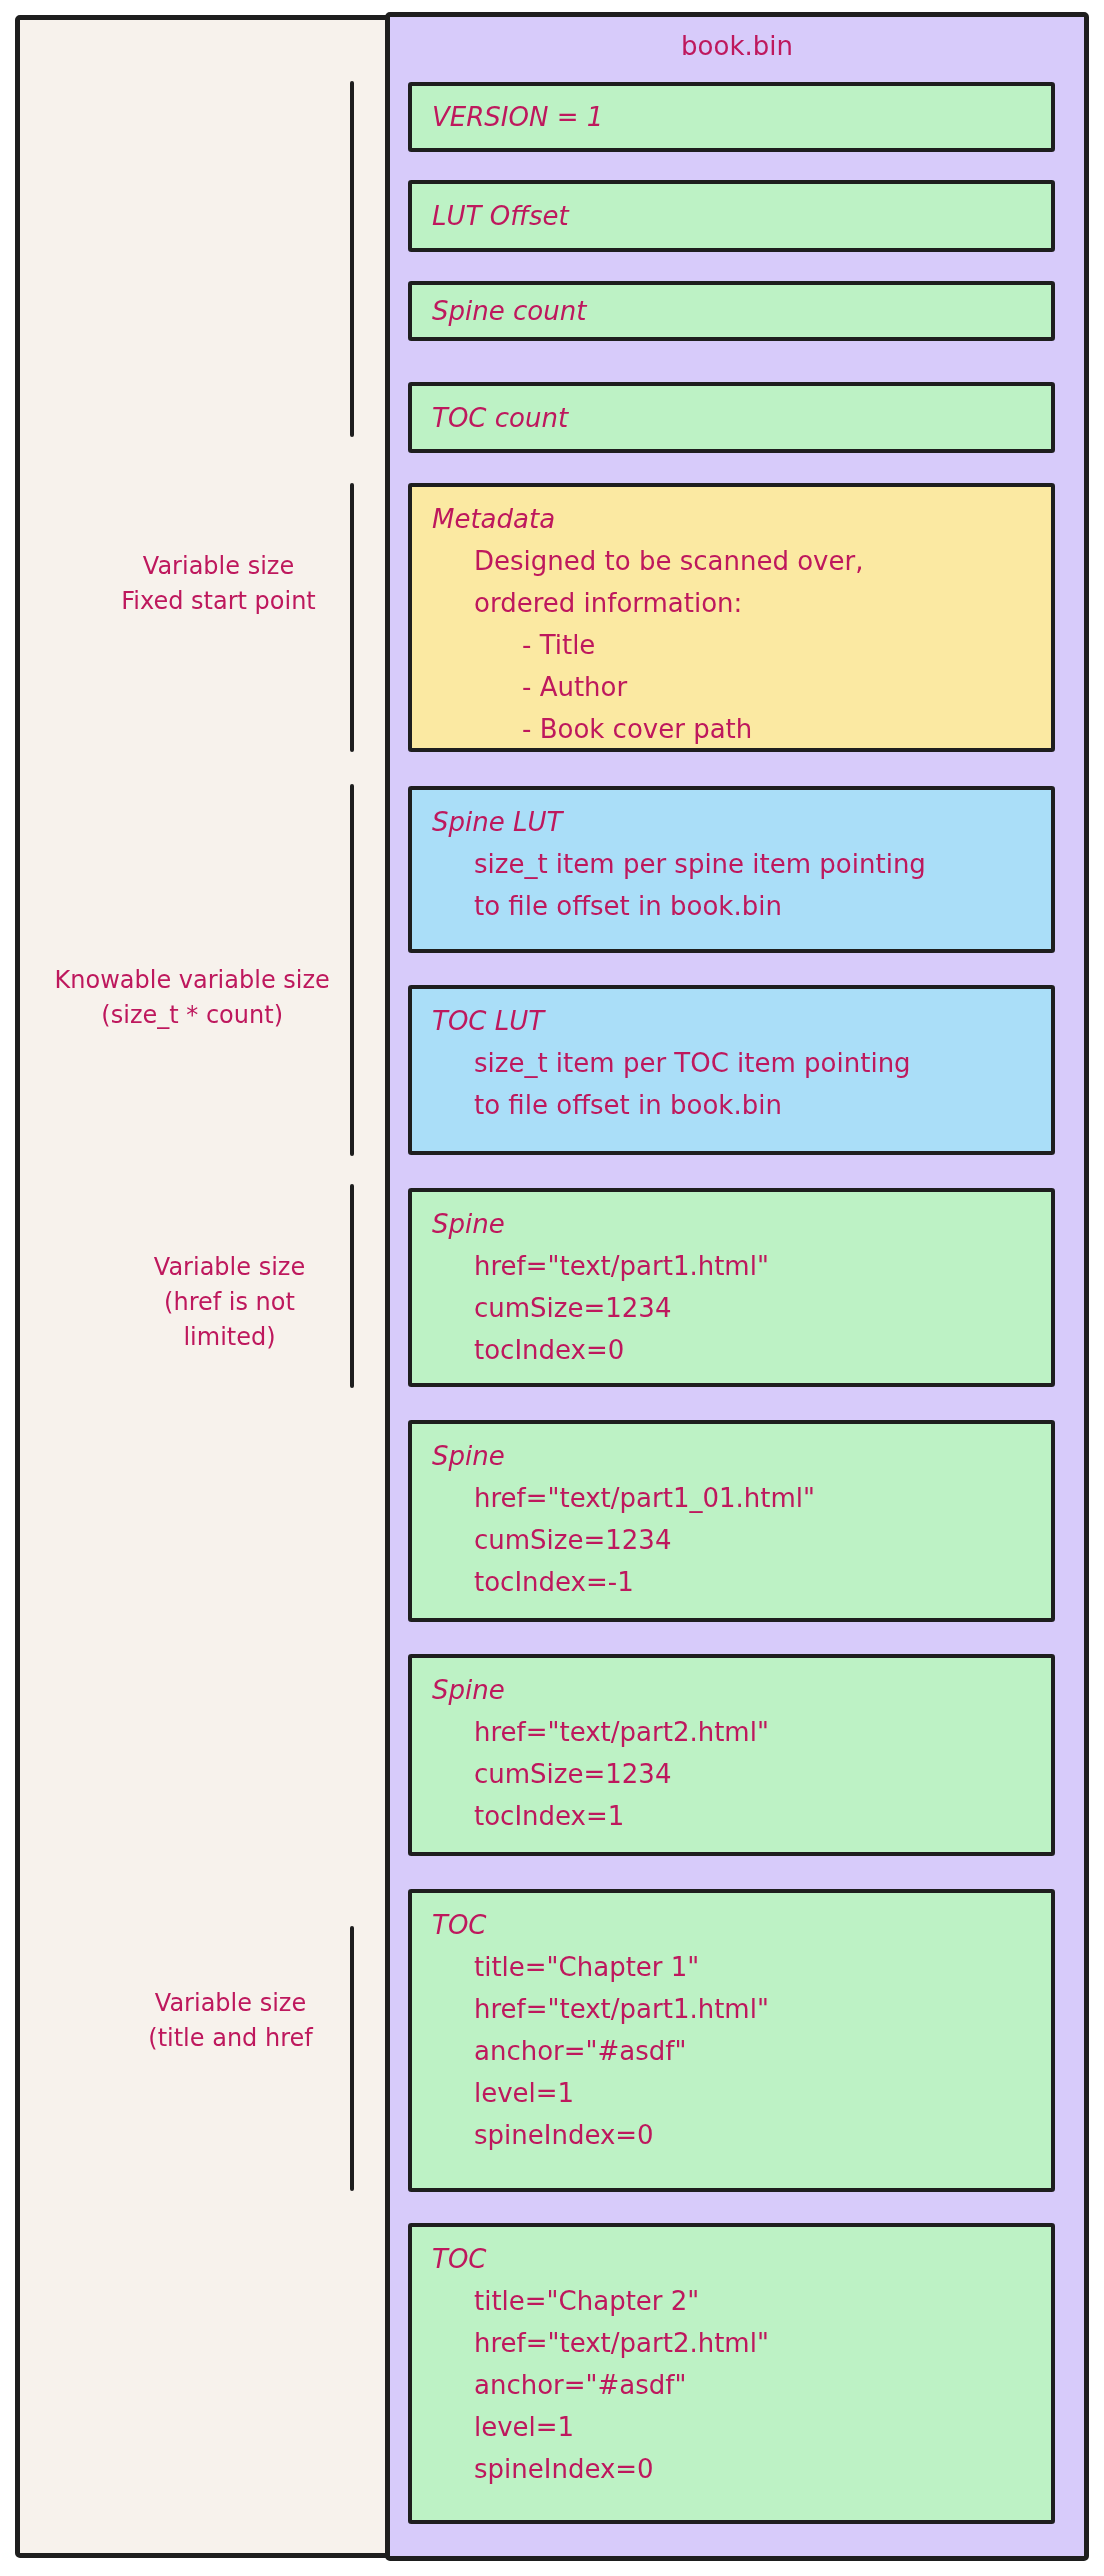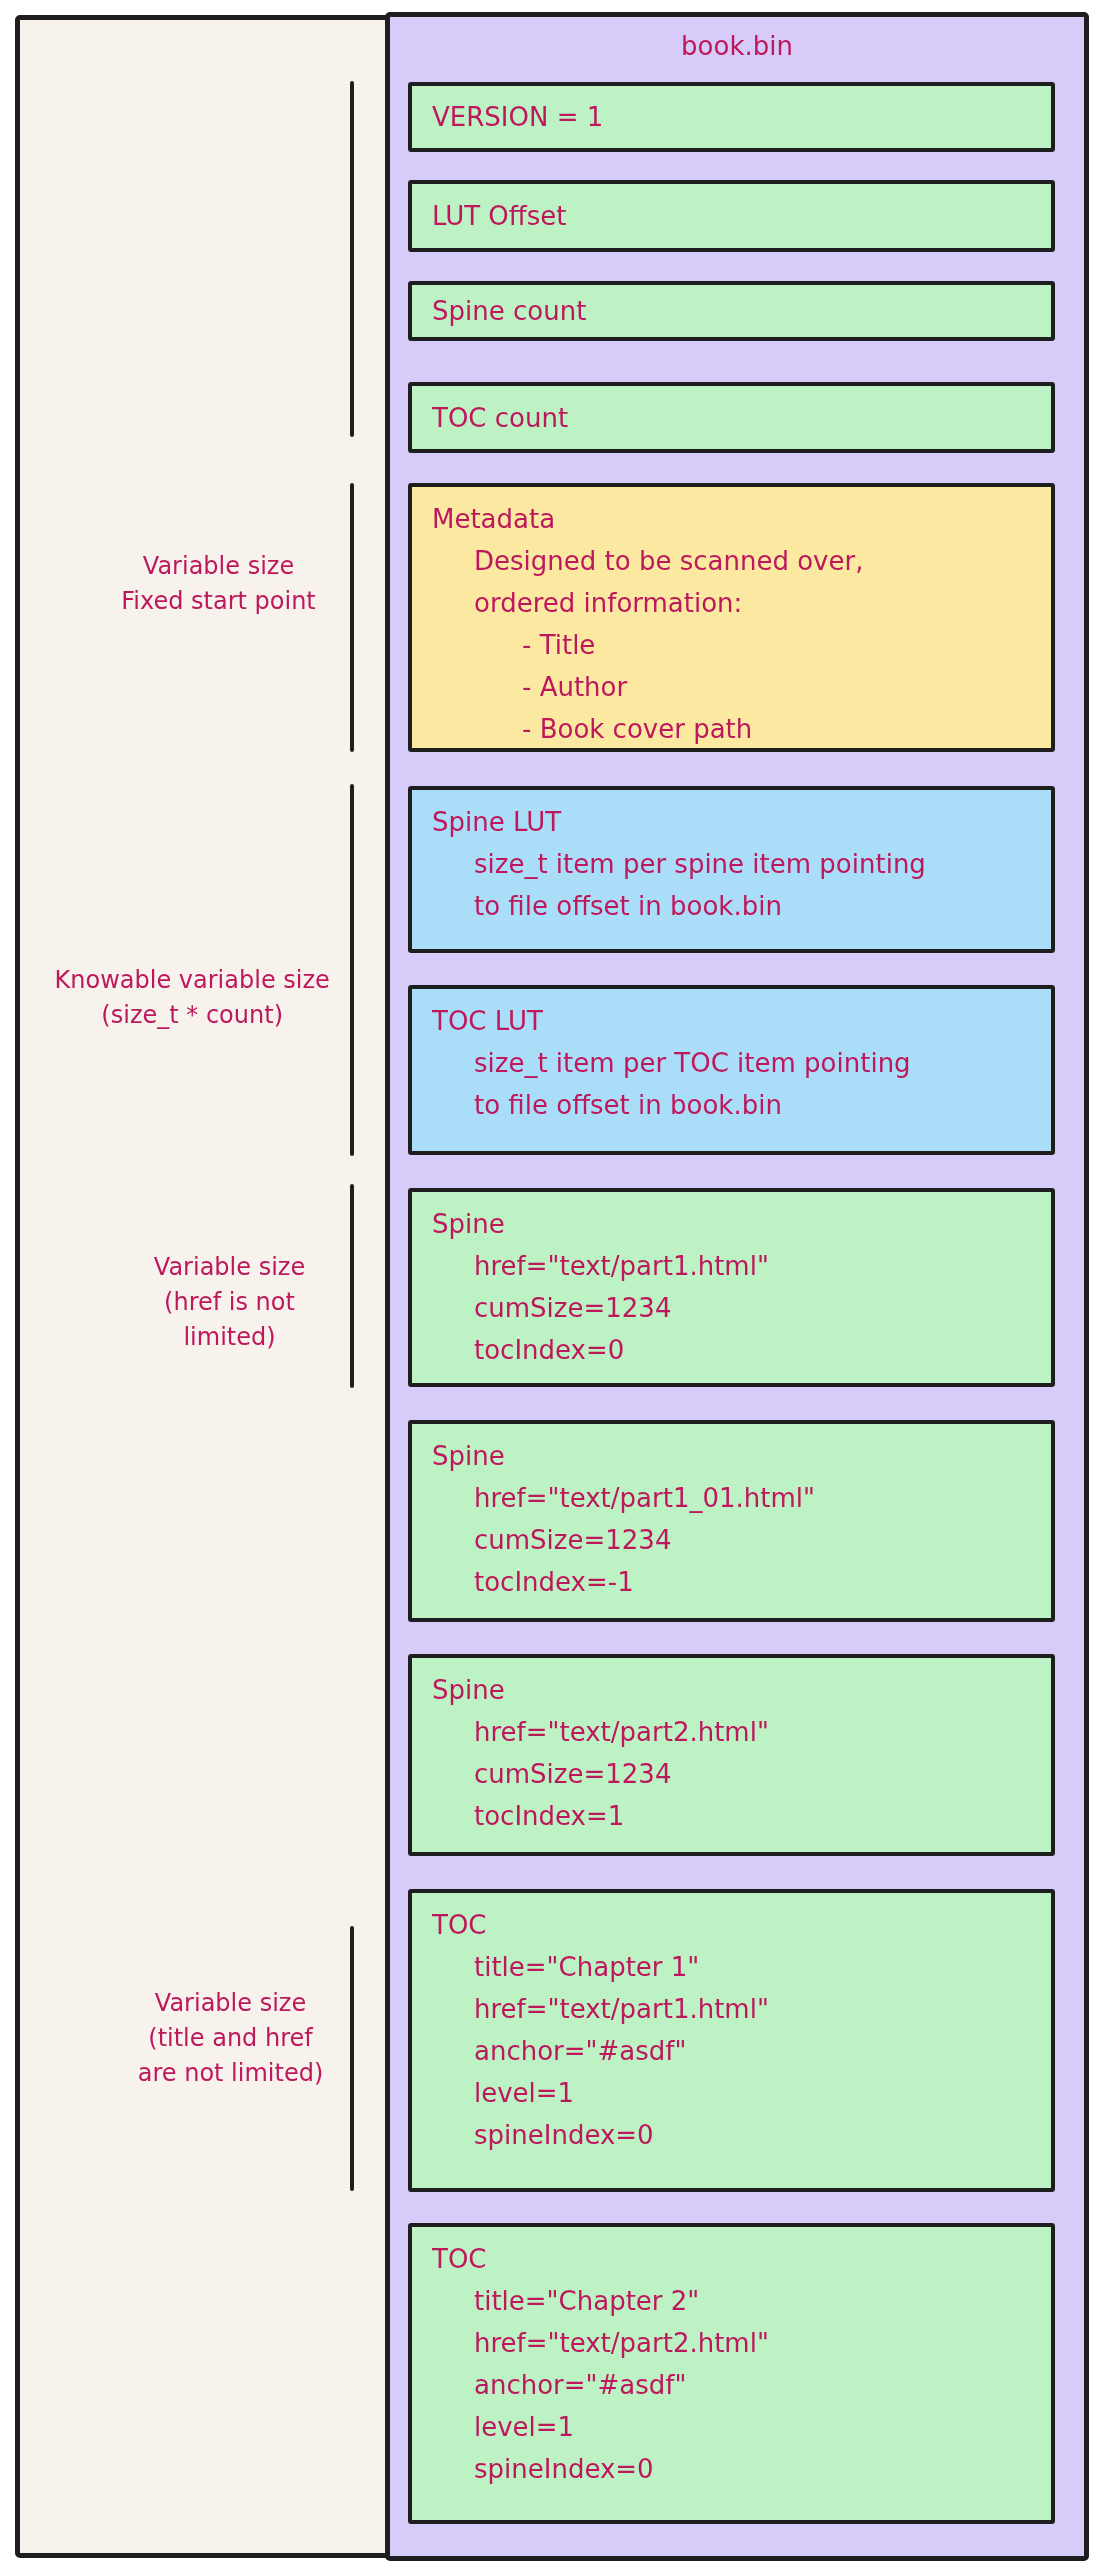--- a/index.html
+++ b/index.html
@@ -50,21 +50,21 @@
     padding-top: 11px;
   }
   .box.single {
     display: flex;
     align-items: center;
     padding-top: 0;
   }
   .box.green  { background: #bdf2c5; }
   .box.yellow { background: #fbe9a2; }
   .box.blue   { background: #aadef8; }
-  .line.ind0 { padding-left: 20px; }
+  .line.ind0 { padding-left: 20px; font-style: italic; }
   .line.ind1 { padding-left: 62px; }
   .line.ind2 { padding-left: 110px; }
   .bracket {
     position: absolute;
     left: 350px;
     width: 4.2px;
     background: #1e1e1e;
     border-radius: 2.5px;
   }
   .side-label {
@@ -100,21 +100,20 @@
     <div>(size_t * count)</div>
   </div>
   <div class="side-label" style="left:54px;top:1250px">
     <div>Variable size</div>
     <div>(href is not</div>
     <div>limited)</div>
   </div>
   <div class="side-label" style="left:55px;top:1986px">
     <div>Variable size</div>
     <div>(title and href</div>
-    <div>are not limited)</div>
   </div>
 
   <div class="box green single" style="top:82px;height:70px">
     <div class="line ind0">VERSION = 1</div>
   </div>
 
   <div class="box green single" style="top:180px;height:72px">
     <div class="line ind0">LUT Offset</div>
   </div>
 

